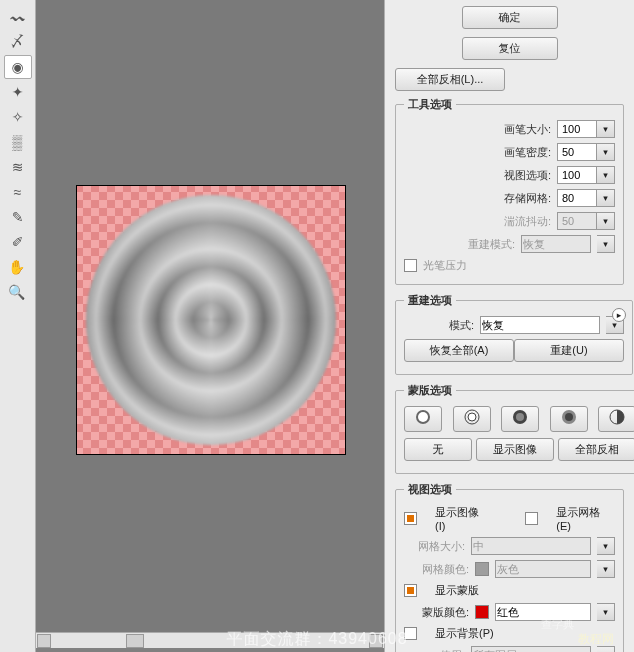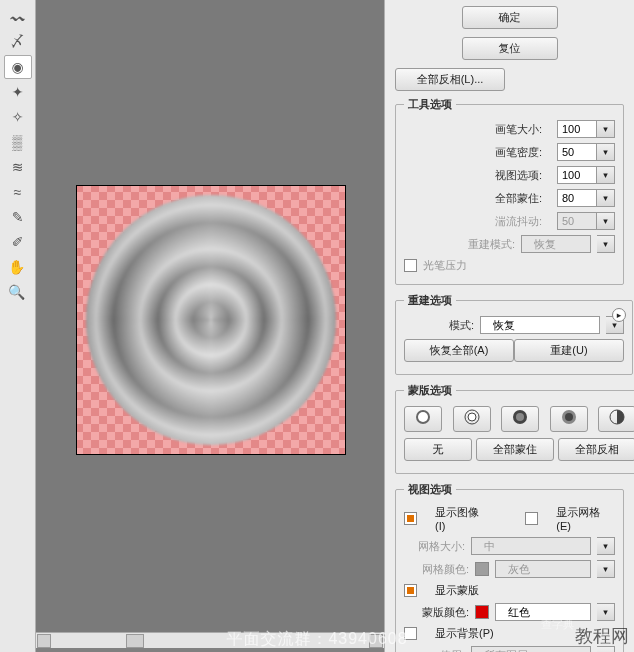--- a/index.html
+++ b/index.html
@@ -112,21 +112,21 @@
   border-radius: 2px;
   margin-bottom: 8px;
   padding: 8px 8px 6px;
   position: relative;
 }
 legend { font-size: 11px; padding: 0 4px; color: #333; font-weight: bold; }
 .row { display:flex; align-items:center; justify-content:flex-end; margin-bottom: 5px; gap:6px; }
 .row label { color: #333; font-size: 11px; }
 .row label.dim { color: #999; }
 .numbox {
-  display:flex; align-items:flex-end;margin-left:9px;
+  display:flex; align-items:flex-end;
 }
 .numinput {
   width: 40px; height: 18px;
   border: 1px solid #999;
   background: #fff;
   font-size: 11px;
   padding: 0 4px;
 }
 .numinput[disabled] { background:#e6e6e6; color:#999; }
 .dd {
@@ -135,21 +135,21 @@
   border: 1px solid #999;
   border-left: none;
   display:flex; align-items:center; justify-content:center;
   font-size: 9px;
 }
 .select {
   width: 70px; height: 18px;
   border: 1px solid #999;
   background: #fff;
   font-size: 11px;
-  padding: 0 12px;
+  padding: 0 1px;
 }
 .select.wide { width: 120px; }
 .select.dim { background:#e6e6e6; color:#999; }
 .checkbox { width:13px; height:13px; border:1px solid #888; background:#fff; display:inline-block; }
 .checkbox.sq::after { content:""; display:block; width:7px; height:7px; margin:2px; background:#e07000; }
 .swatch { width:14px; height:14px; border:1px solid #888; display:inline-block; }
 .swatch.gray { background:#9e9e9e; }
 .swatch.red { background:#d80000; }
 .arrow-btn { width:14px; height:14px; border:1px solid #888; border-radius:50%; background:#fff; font-size:9px; line-height:12px; text-align:center; position:absolute; right:6px; top:0px; }
 .maskrow { display:flex; gap:4px; margin-bottom:6px; justify-content:space-between; }
@@ -157,21 +157,21 @@
 .footer-row { display:flex; align-items:center; gap:18px; margin-bottom:5px; }
 .bottom-text {
   position:absolute;
   bottom: 2px; left: 50%;
   transform: translateX(-50%);
   color: #fff;
   font-size: 16px;
   letter-spacing: 1px;
   opacity: 0.7;
 }
-.wm { position:absolute; bottom:4px; right:5px; color:#000000; font-size:18px; opacity:0.6; }
+.wm { position:absolute; bottom:4px; right:20px; color:#fef9c3; font-size:12px; opacity:0.6; }
 .wm2 { position:absolute; bottom:20px; right:60px; color:#fff; font-size:11px; opacity:0.55; }
 </style>
 </head>
 <body>
 
 <div class="toolbar">
   <div class="tool">〰</div>
   <div class="tool">〆</div>
   <div class="tool selected">◉</div>
   <div class="tool">✦</div>
@@ -222,21 +222,21 @@
       </div>
     </div>
     <div class="row">
       <label>视图选项:</label>
       <div class="numbox">
         <input class="numinput" value="100" style="">
         <span class="dd">▾</span>
       </div>
     </div>
     <div class="row">
-      <label>全部蒙住:</label>
+      <label>存储网格:</label>
       <div class="numbox">
         <input class="numinput" value="80" style="">
         <span class="dd">▾</span>
       </div>
     </div>
     <div class="row">
       <label class="dim">湍流抖动:</label>
       <div class="numbox">
         <input class="numinput" disabled="" value="50" style="">
         <span class="dd">▾</span>
@@ -296,21 +296,21 @@
         </span>
       <span class="btn mask">
           <svg width="20" height="20">
             <circle cx="10" cy="10" r="7" fill="none" stroke="#444"></circle>
             <path d="M10 3 A7 7 0 0 1 10 17 Z" fill="#444"></path>
           </svg>
         </span>
     </div>
     <div class="maskrow">
       <span class="btn maskbottom">无</span>
-      <span class="btn maskbottom" style="width:78px">全部蒙住</span>
+      <span class="btn maskbottom" style="width:78px">显示图像</span>
       <span class="btn maskbottom" style="width:78px">全部反相</span>
     </div>
   </fieldset>
 
   <fieldset>
     <legend>视图选项</legend>
     <div class="footer-row">
       <span class="checkbox sq"></span>
       <label>显示图像(I)</label>
       <span style="flex:1"></span>

